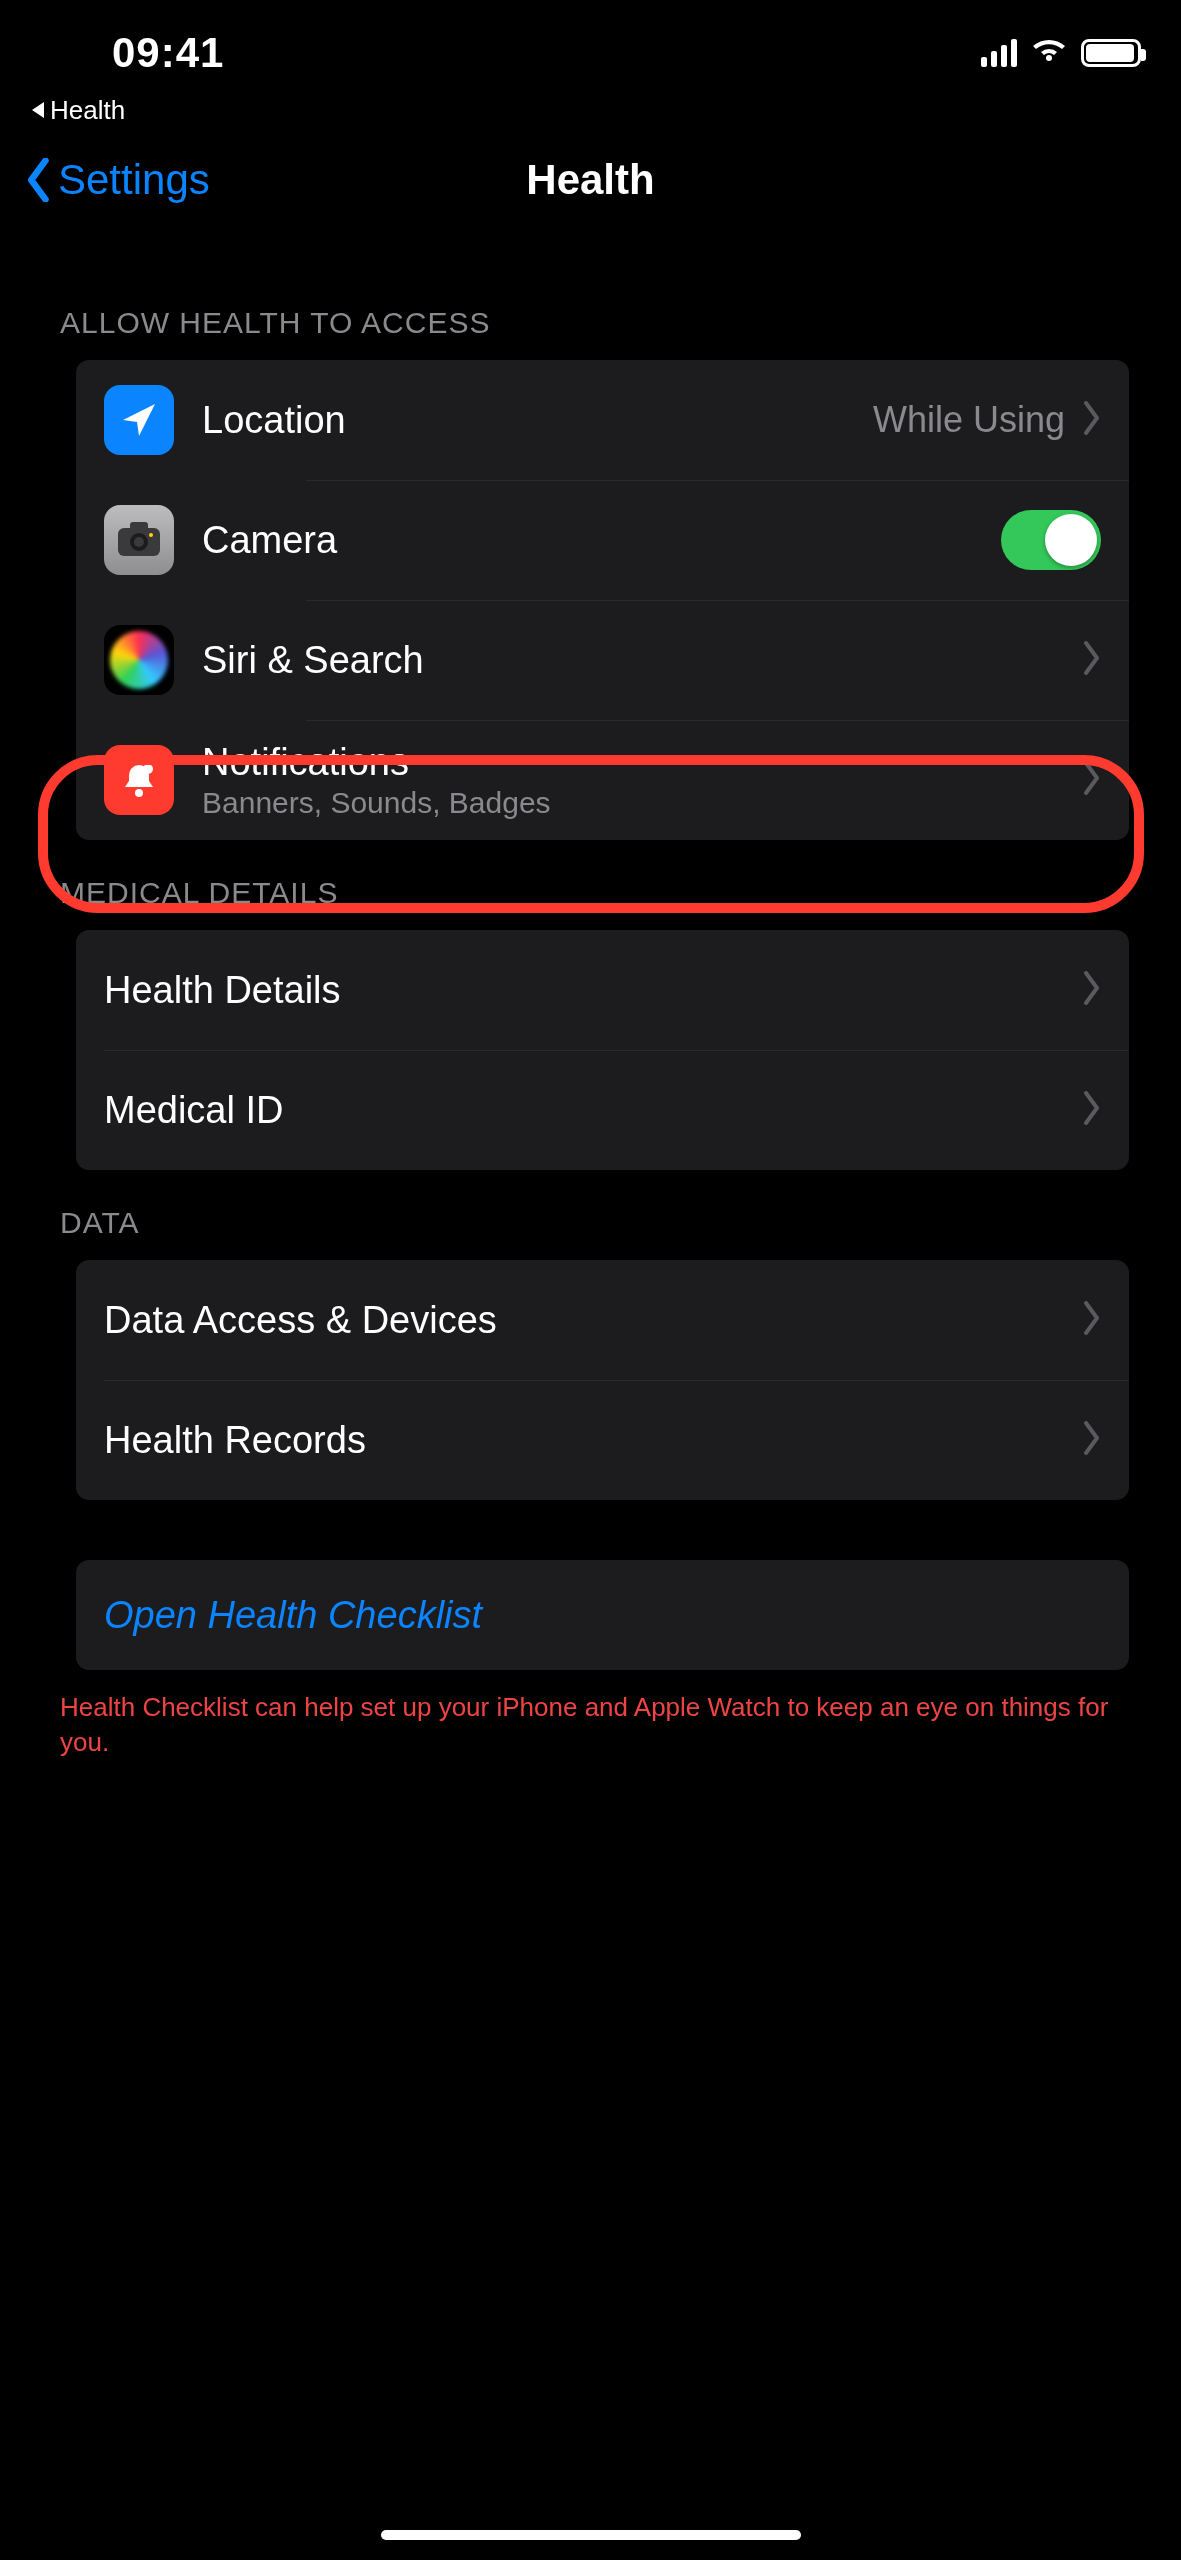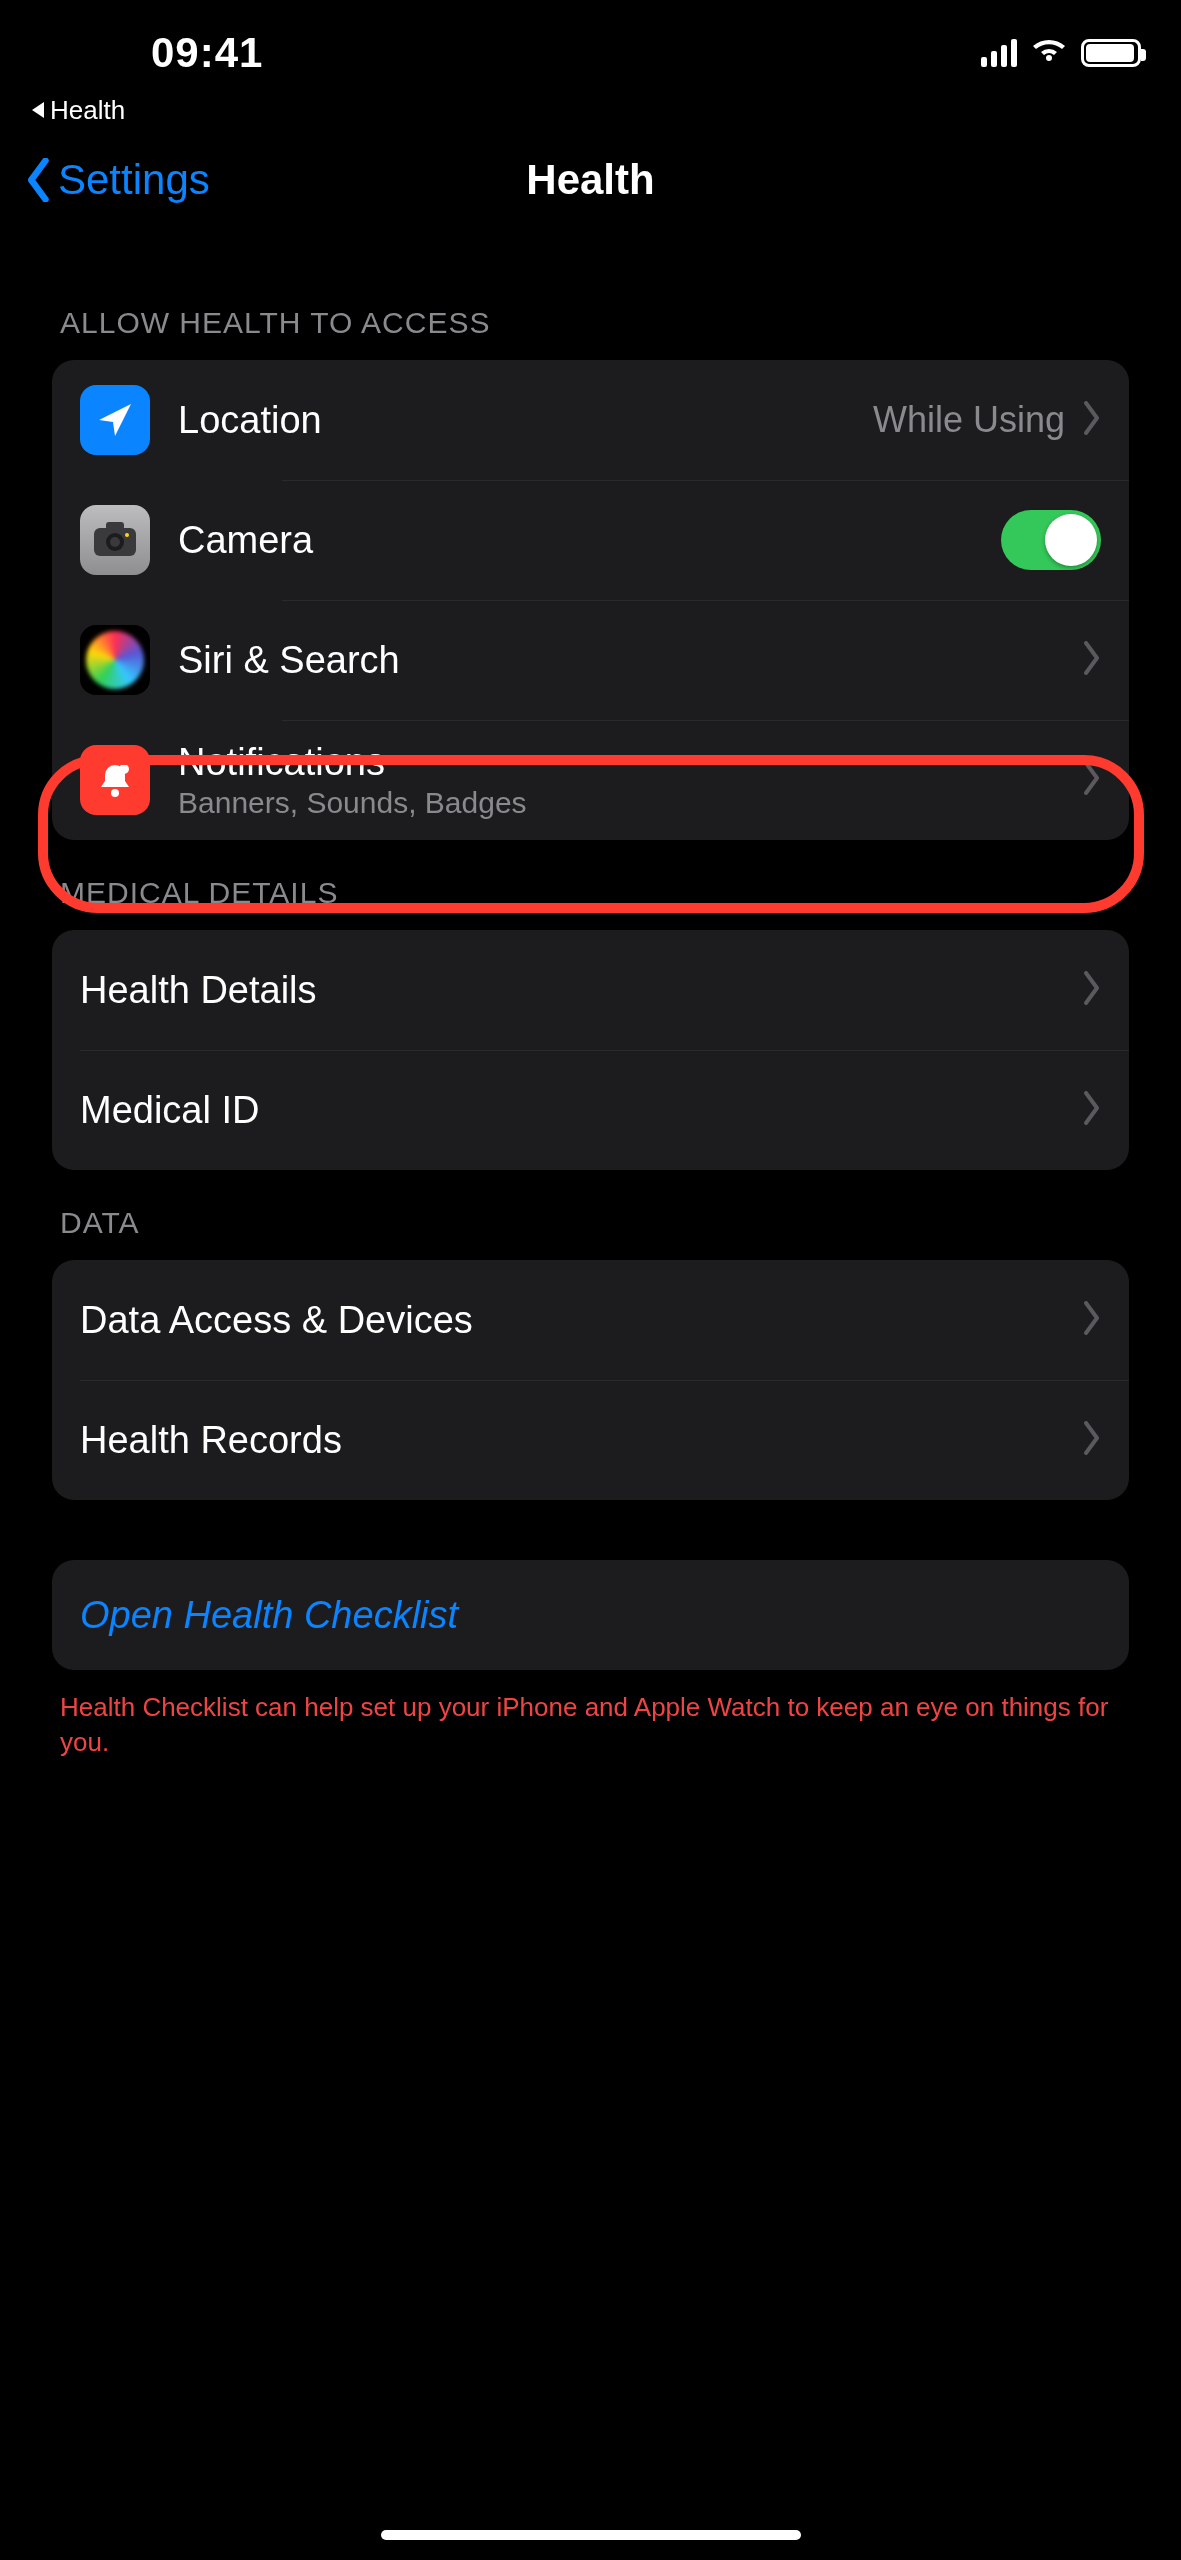--- a/index.html
+++ b/index.html
@@ -1,21 +1,21 @@
 <!DOCTYPE html>
 <html><head>
 <meta charset="utf-8">
 <style>
   * { box-sizing: border-box; margin: 0; padding: 0; }
   html, body { width: 1181px; height: 2560px; background: #000; color: #fff; font-family: -apple-system, "SF Pro Text", "Helvetica Neue", Arial, sans-serif; }
   .root { width: 1181px; height: 2560px; position: relative; overflow: hidden; }
 
   
   .status-bar { display: flex; justify-content: space-between; align-items: center; padding: 20px 40px 4px 40px; height: 90px; }
-  .status-time { font-size: 42px; font-weight: 700; letter-spacing: 1px; margin-left: 111px; }
+  .status-time { font-size: 42px; font-weight: 700; letter-spacing: 1px; margin-left: 72px; }
   .status-icons { display: flex; gap: 14px; align-items: center; }
   .bars { display: flex; gap: 4px; align-items: flex-end; height: 28px; }
   .bars span { width: 6px; background: #fff; border-radius: 2px; }
   .bars span:nth-child(1){height:10px}.bars span:nth-child(2){height:16px}.bars span:nth-child(3){height:22px}.bars span:nth-child(4){height:28px}
   .wifi svg { width: 36px; height: 28px; }
   .battery { width: 60px; height: 28px; border: 3px solid #fff; border-radius: 8px; position: relative; }
   .battery::after { content:""; position:absolute; right:-8px; top:7px; width:5px; height:12px; background:#fff; border-radius:0 3px 3px 0; }
   .battery .fill { position:absolute; left:2px; top:2px; bottom:2px; right:4px; background:#fff; border-radius:4px; }
 
   .breadcrumb { display:flex; align-items:center; gap:6px; padding: 0 0 0 32px; height: 40px; }
@@ -25,21 +25,21 @@
   
   .navbar { display:flex; align-items:center; height: 100px; position:relative; }
   .back { display:flex; align-items:center; gap:4px; color:#0b84ff; font-size:42px; padding-left: 24px; }
   .back svg { width: 30px; height: 44px; }
   .title { position:absolute; left:0; right:0; text-align:center; font-size:42px; font-weight:600; pointer-events:none; }
 
   .content { padding: 40px 52px 0 52px; }
 
   .section-header { color:#8a8a8e; font-size:30px; letter-spacing:1px; padding: 36px 0 20px 8px; text-transform: uppercase; }
 
-  .group { background:#1c1c1e; border-radius: 22px; overflow:hidden; }
+  .group { background:#1c1c1e; border-radius: 13px; overflow:hidden;margin-left:24px; }
   .row { display:flex; align-items:center; min-height: 120px; padding: 0 28px; position:relative; }
   .row + .row::before { content:""; position:absolute; top:0; left:230px; right:0; height:1px; background:#2a2a2c; }
   .row.noicon + .row.noicon::before { left: 28px; }
 
   .app-icon { width:70px; height:70px; border-radius:16px; flex-shrink:0; margin-right: 28px; display:flex; align-items:center; justify-content:center; }
   .icon-location { background:#0a84ff; }
   .icon-camera { background:linear-gradient(#bdbdbf,#8e8e90); }
   .icon-siri { background:#000; position:relative; overflow:hidden; }
   .icon-siri .orb { position:absolute; inset:6px; border-radius:50%; background: conic-gradient(from 0deg,#ff2d55,#5856d6,#34c8ff,#30d158,#ffd60a,#ff2d55); filter: blur(2px); }
   .icon-notifications { background:#ff3b30; }

